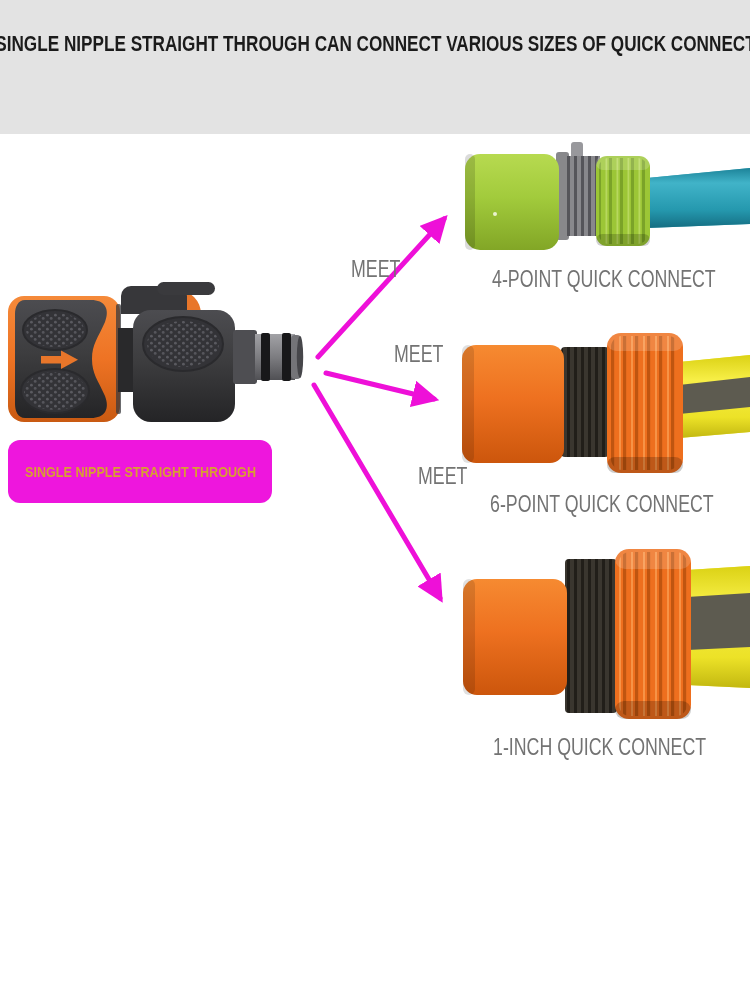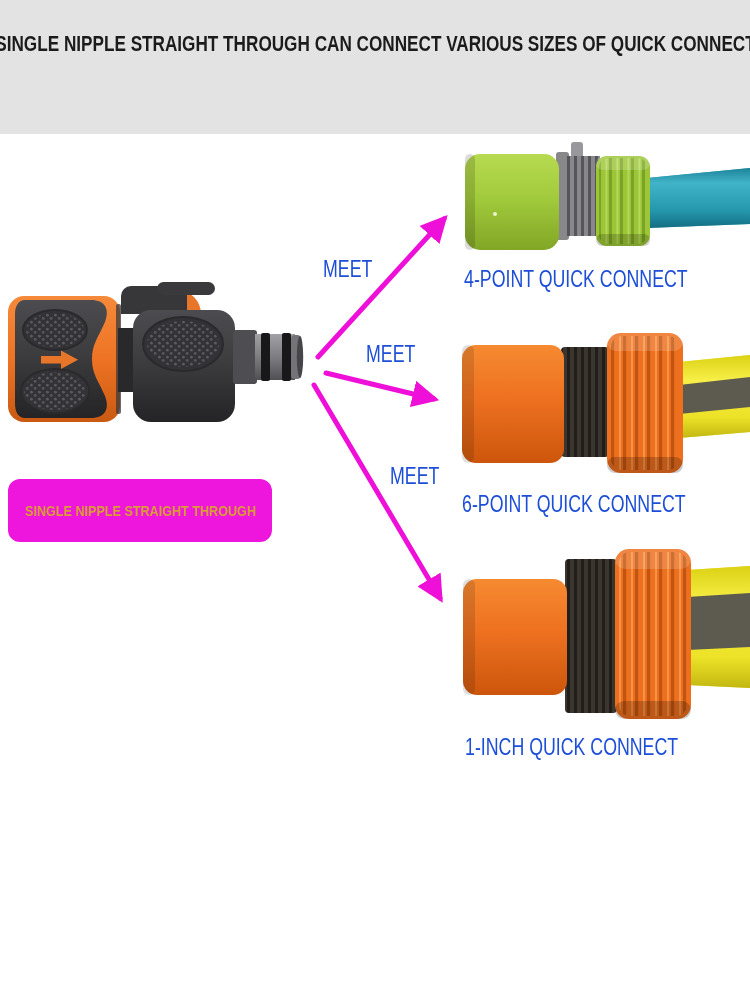--- a/index.html
+++ b/index.html
@@ -21,30 +21,30 @@
   .header-line > span {
     display:inline-block; white-space:nowrap;
     font-weight:700; font-size:22px; line-height:26px;
     transform:scaleX(0.78); transform-origin:center;
   }
   .header-line.l1 { margin-top:31px; }
   .header-line.l2 { margin-top:16px; }
 
   
   .ann {
-    color:#1d4ed8; font-size:24px; line-height:26px; white-space:nowrap;
+    color:#737373; font-size:24px; line-height:26px; white-space:nowrap;margin-left:28px;
   }
   .ann > span { display:inline-block; transform:scaleX(0.74); transform-origin:left center; white-space:nowrap; }
 
   
   .product-label {
     left:8px; top:440px; width:264px; height:63px;
     background:var(--label-bg,#ee16dd);
     border-radius:12px;
-    display:flex; align-items:center; justify-content:center;margin-top:39px;
+    display:flex; align-items:center; justify-content:center;
   }
   .product-label > span {
     color:var(--label-text,#d89e33);
     font-size:15px; font-weight:700; white-space:nowrap;
     display:inline-block; transform:scaleX(0.84);
   }
 
   svg { display:block; }
 </style>
 </head>

